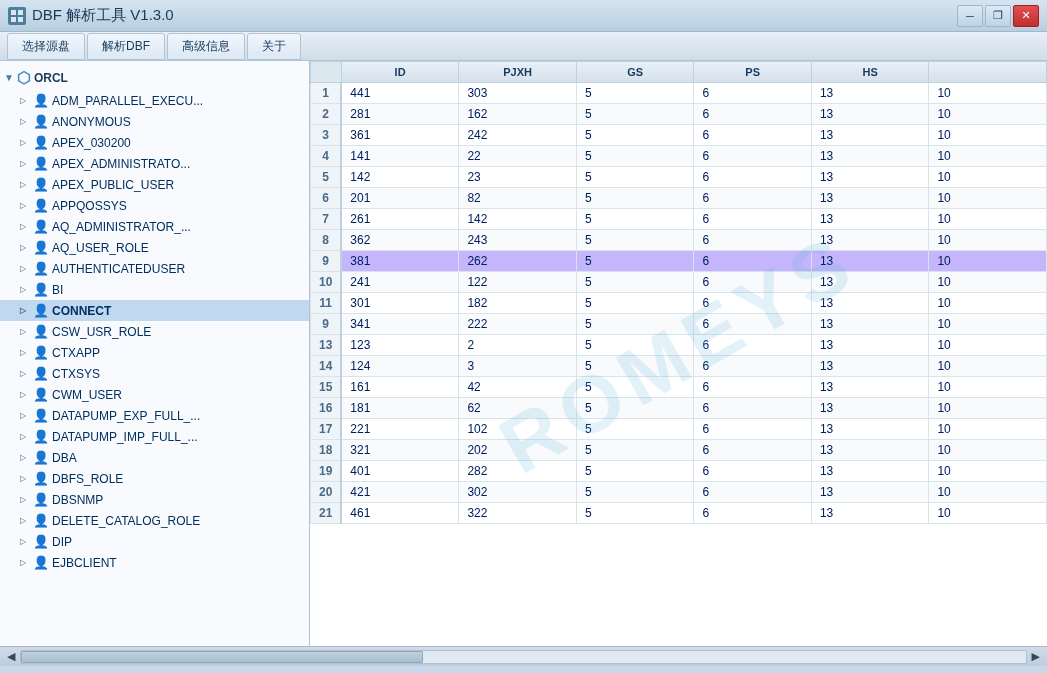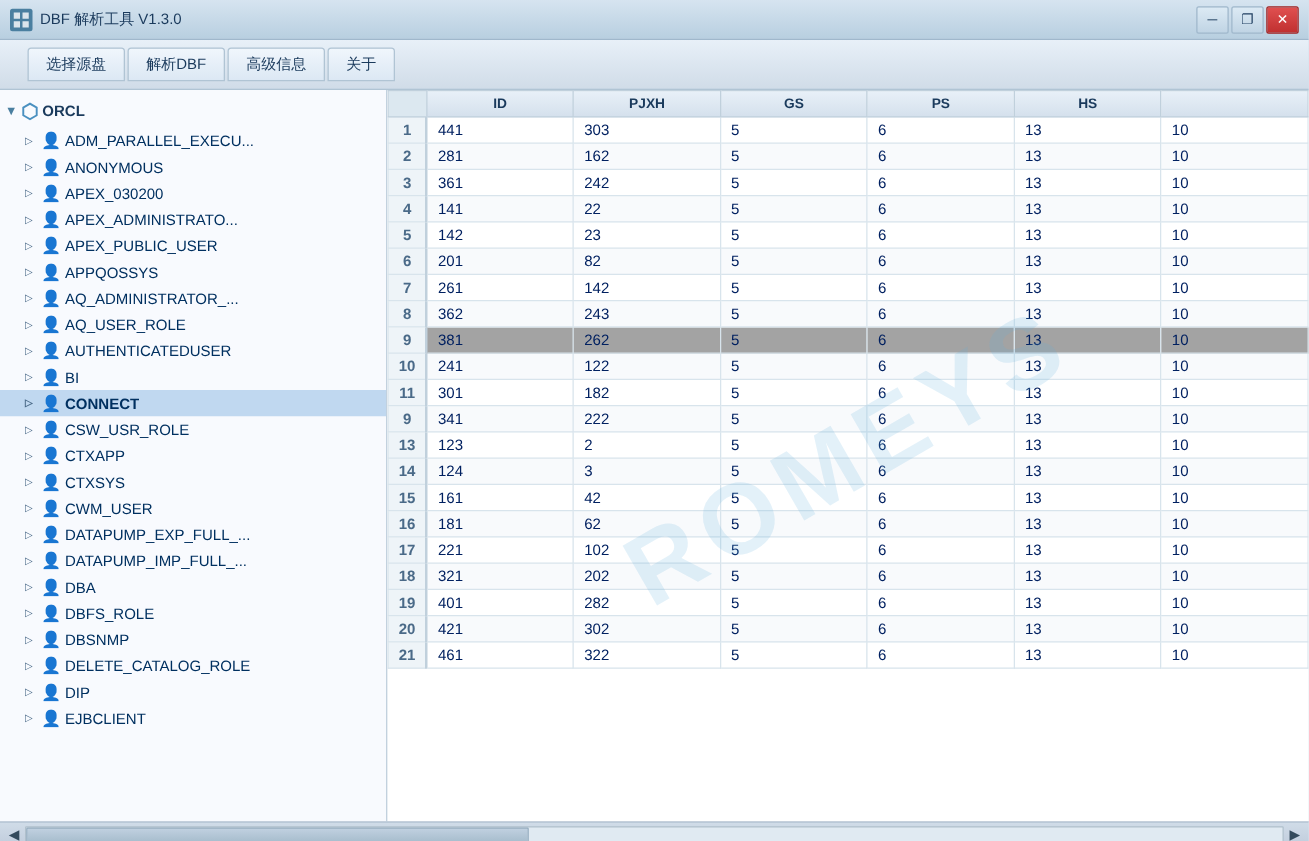--- a/index.html
+++ b/index.html
@@ -33,21 +33,21 @@
       height: 18px;
       background: #4a7fa0;
       border-radius: 2px;
       display: flex;
       align-items: center;
       justify-content: center;
       color: white;
       font-size: 10px;
     }
     .title-bar-title {
-      font-size: 12px;
+      font-size: 15px;
       color: #1a3a5c;
       font-weight: normal;
     }
     .title-bar-controls {
       display: flex;
       gap: 2px;
     }
     .title-btn {
       width: 26px;
       height: 22px;
@@ -63,24 +63,24 @@
     }
     .title-btn.close {
       background: linear-gradient(to bottom, #e05050, #c03030);
       color: white;
       border-color: #a02020;
     }
 
     
     .menu-bar {
       background: linear-gradient(to bottom, #e8f0f8, #d0dce8);
-      height: 40px;
-      display: flex;
-      align-items: center;
-      padding: 0 22px;
+      height: 29px;
+      display: flex;
+      align-items: center;
+      padding: 0 7px;
       gap: 2px;
       border-bottom: 1px solid #b0c4d4;
     }
     .menu-tab {
       padding: 4px 14px;
       background: linear-gradient(to bottom, #f0f6fc, #dce8f4);
       border: 1px solid #b0c4d4;
       border-radius: 3px 3px 0 0;
       cursor: pointer;
       color: #1a3a5c;
@@ -229,21 +229,21 @@
       font-weight: bold;
       border-right: 2px solid #c0d0dc;
     }
     .data-table tr:nth-child(even) td:not(.row-num) {
       background: #f8fafc;
     }
     .data-table tr:nth-child(odd) td:not(.row-num) {
       background: #ffffff;
     }
     .data-table tr.selected-row td:not(.row-num) {
-      background: #a3a3a3;
+      background: #c4b5fd;
     }
     .data-table td.num-val {
       text-align: left;
       color: #002060;
     }
 
     
     .watermark-container {
       position: absolute;
       top: 0; left: 0; right: 0; bottom: 0;

